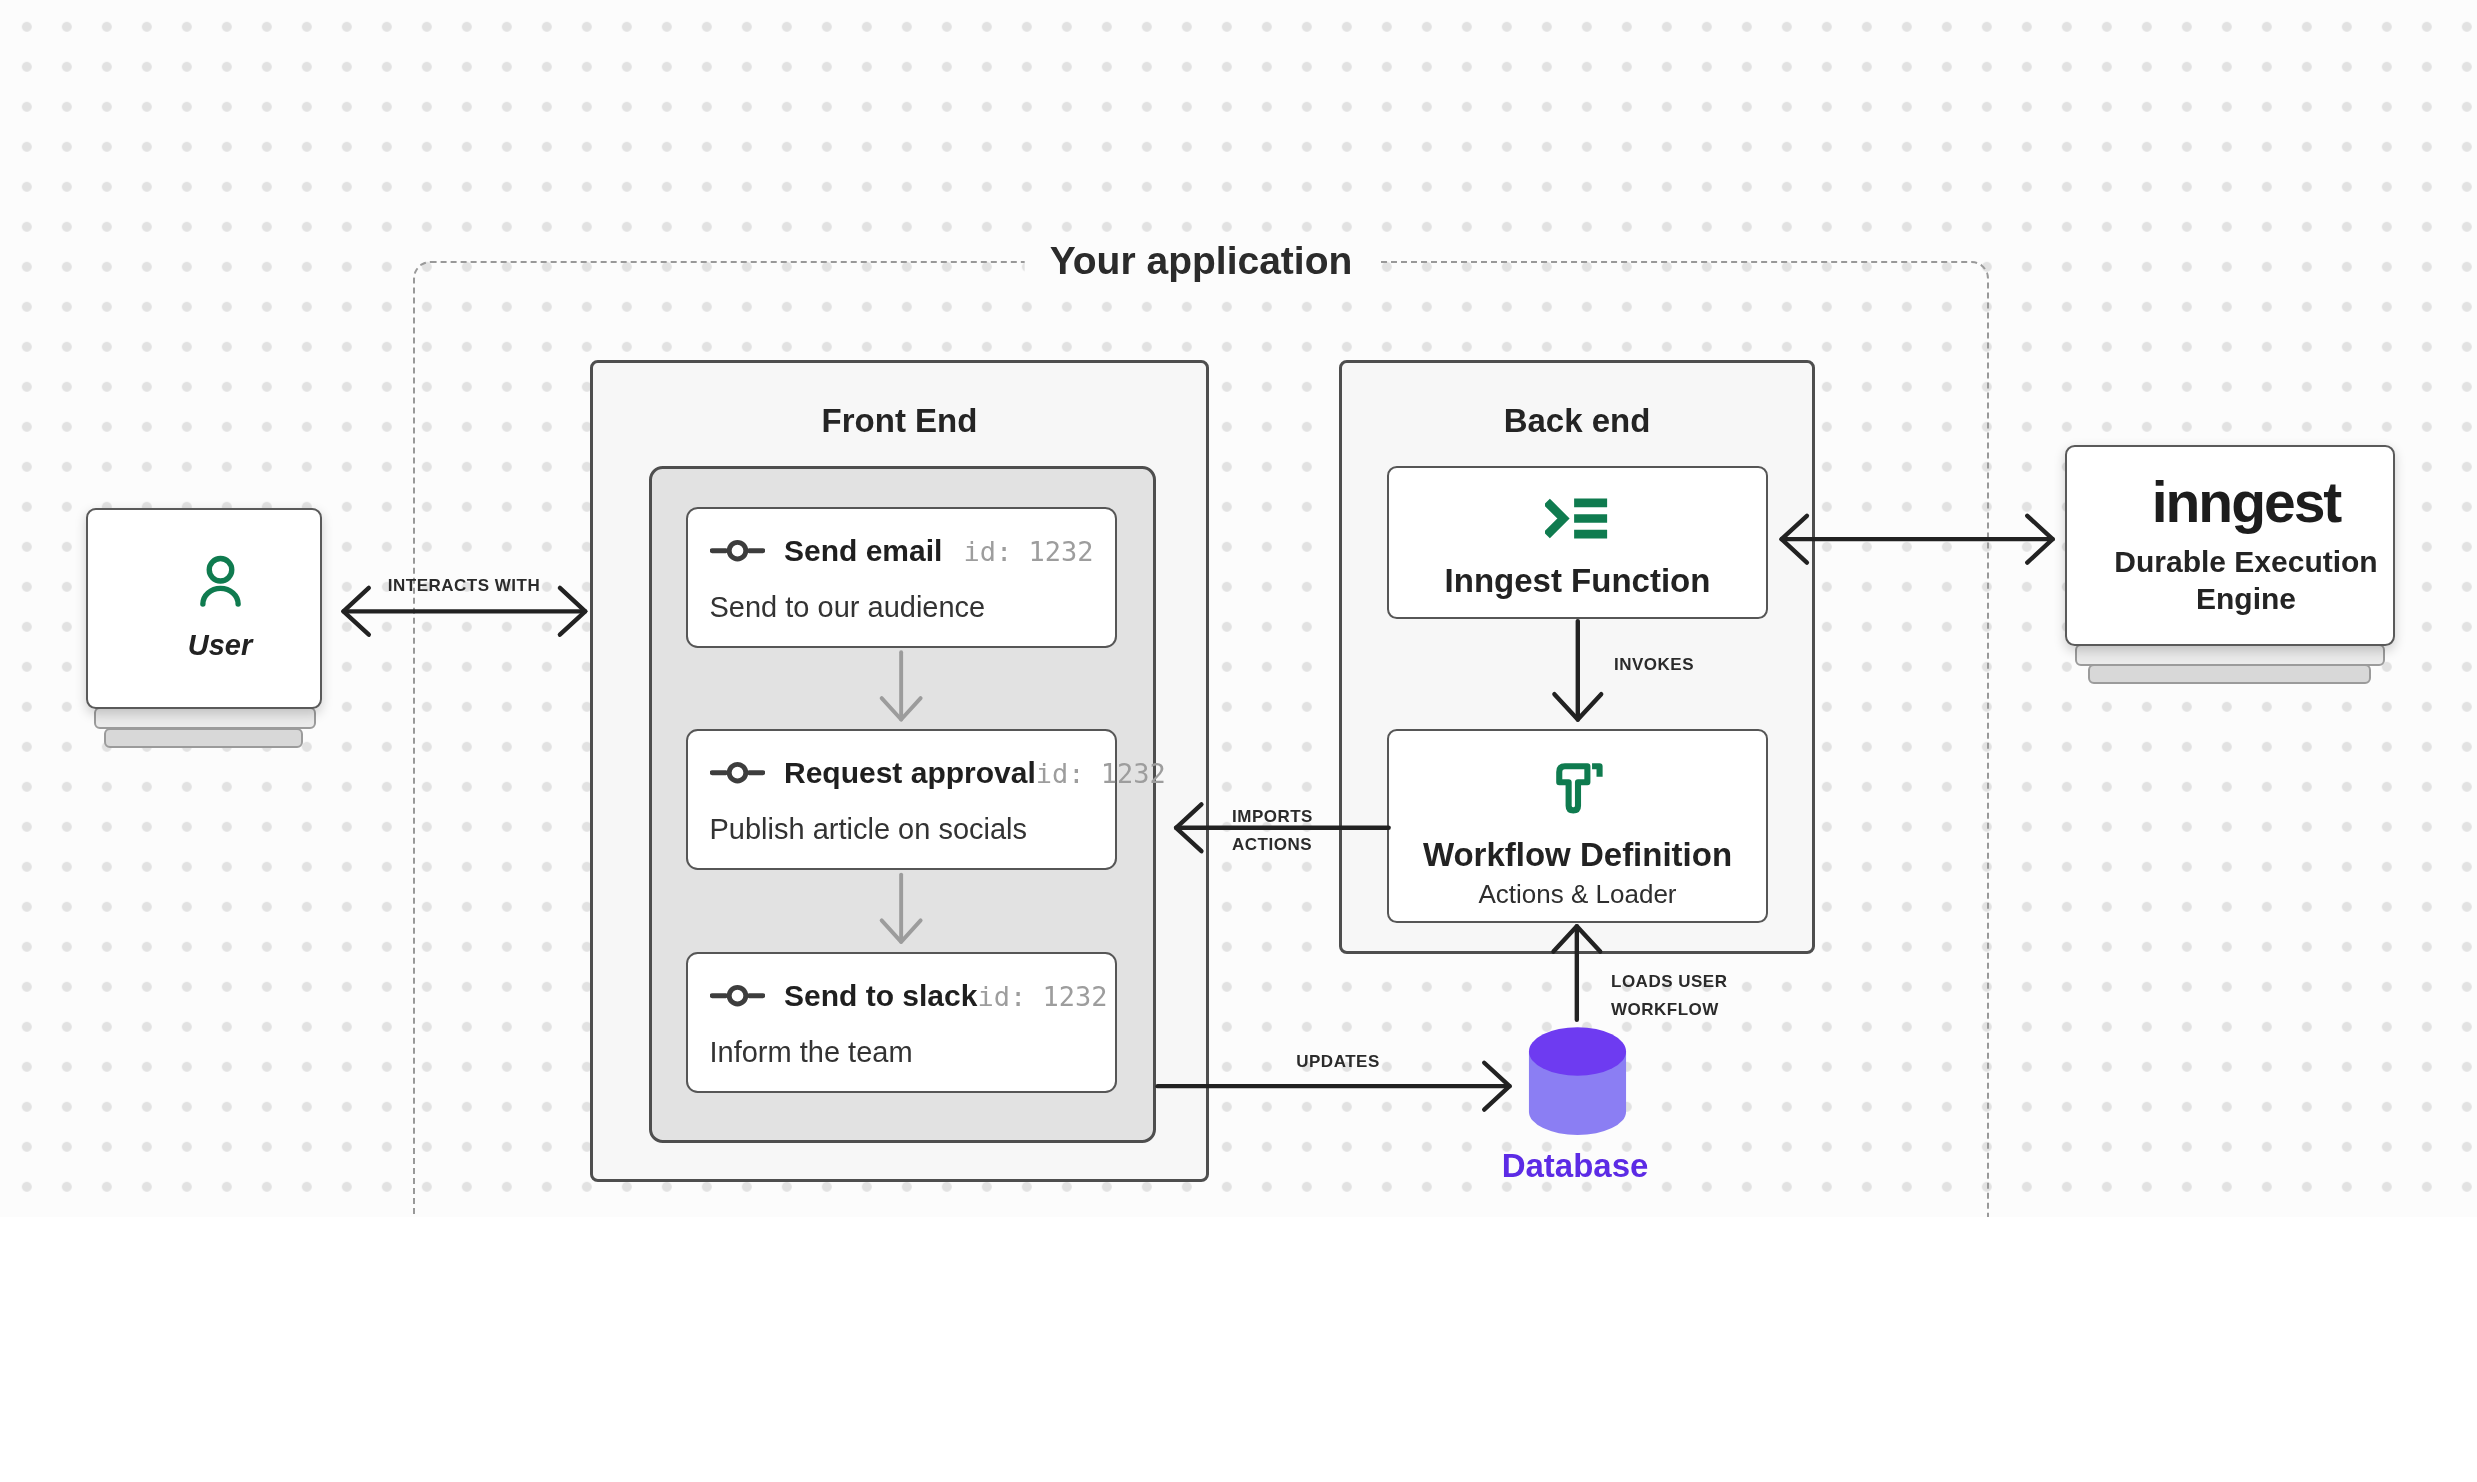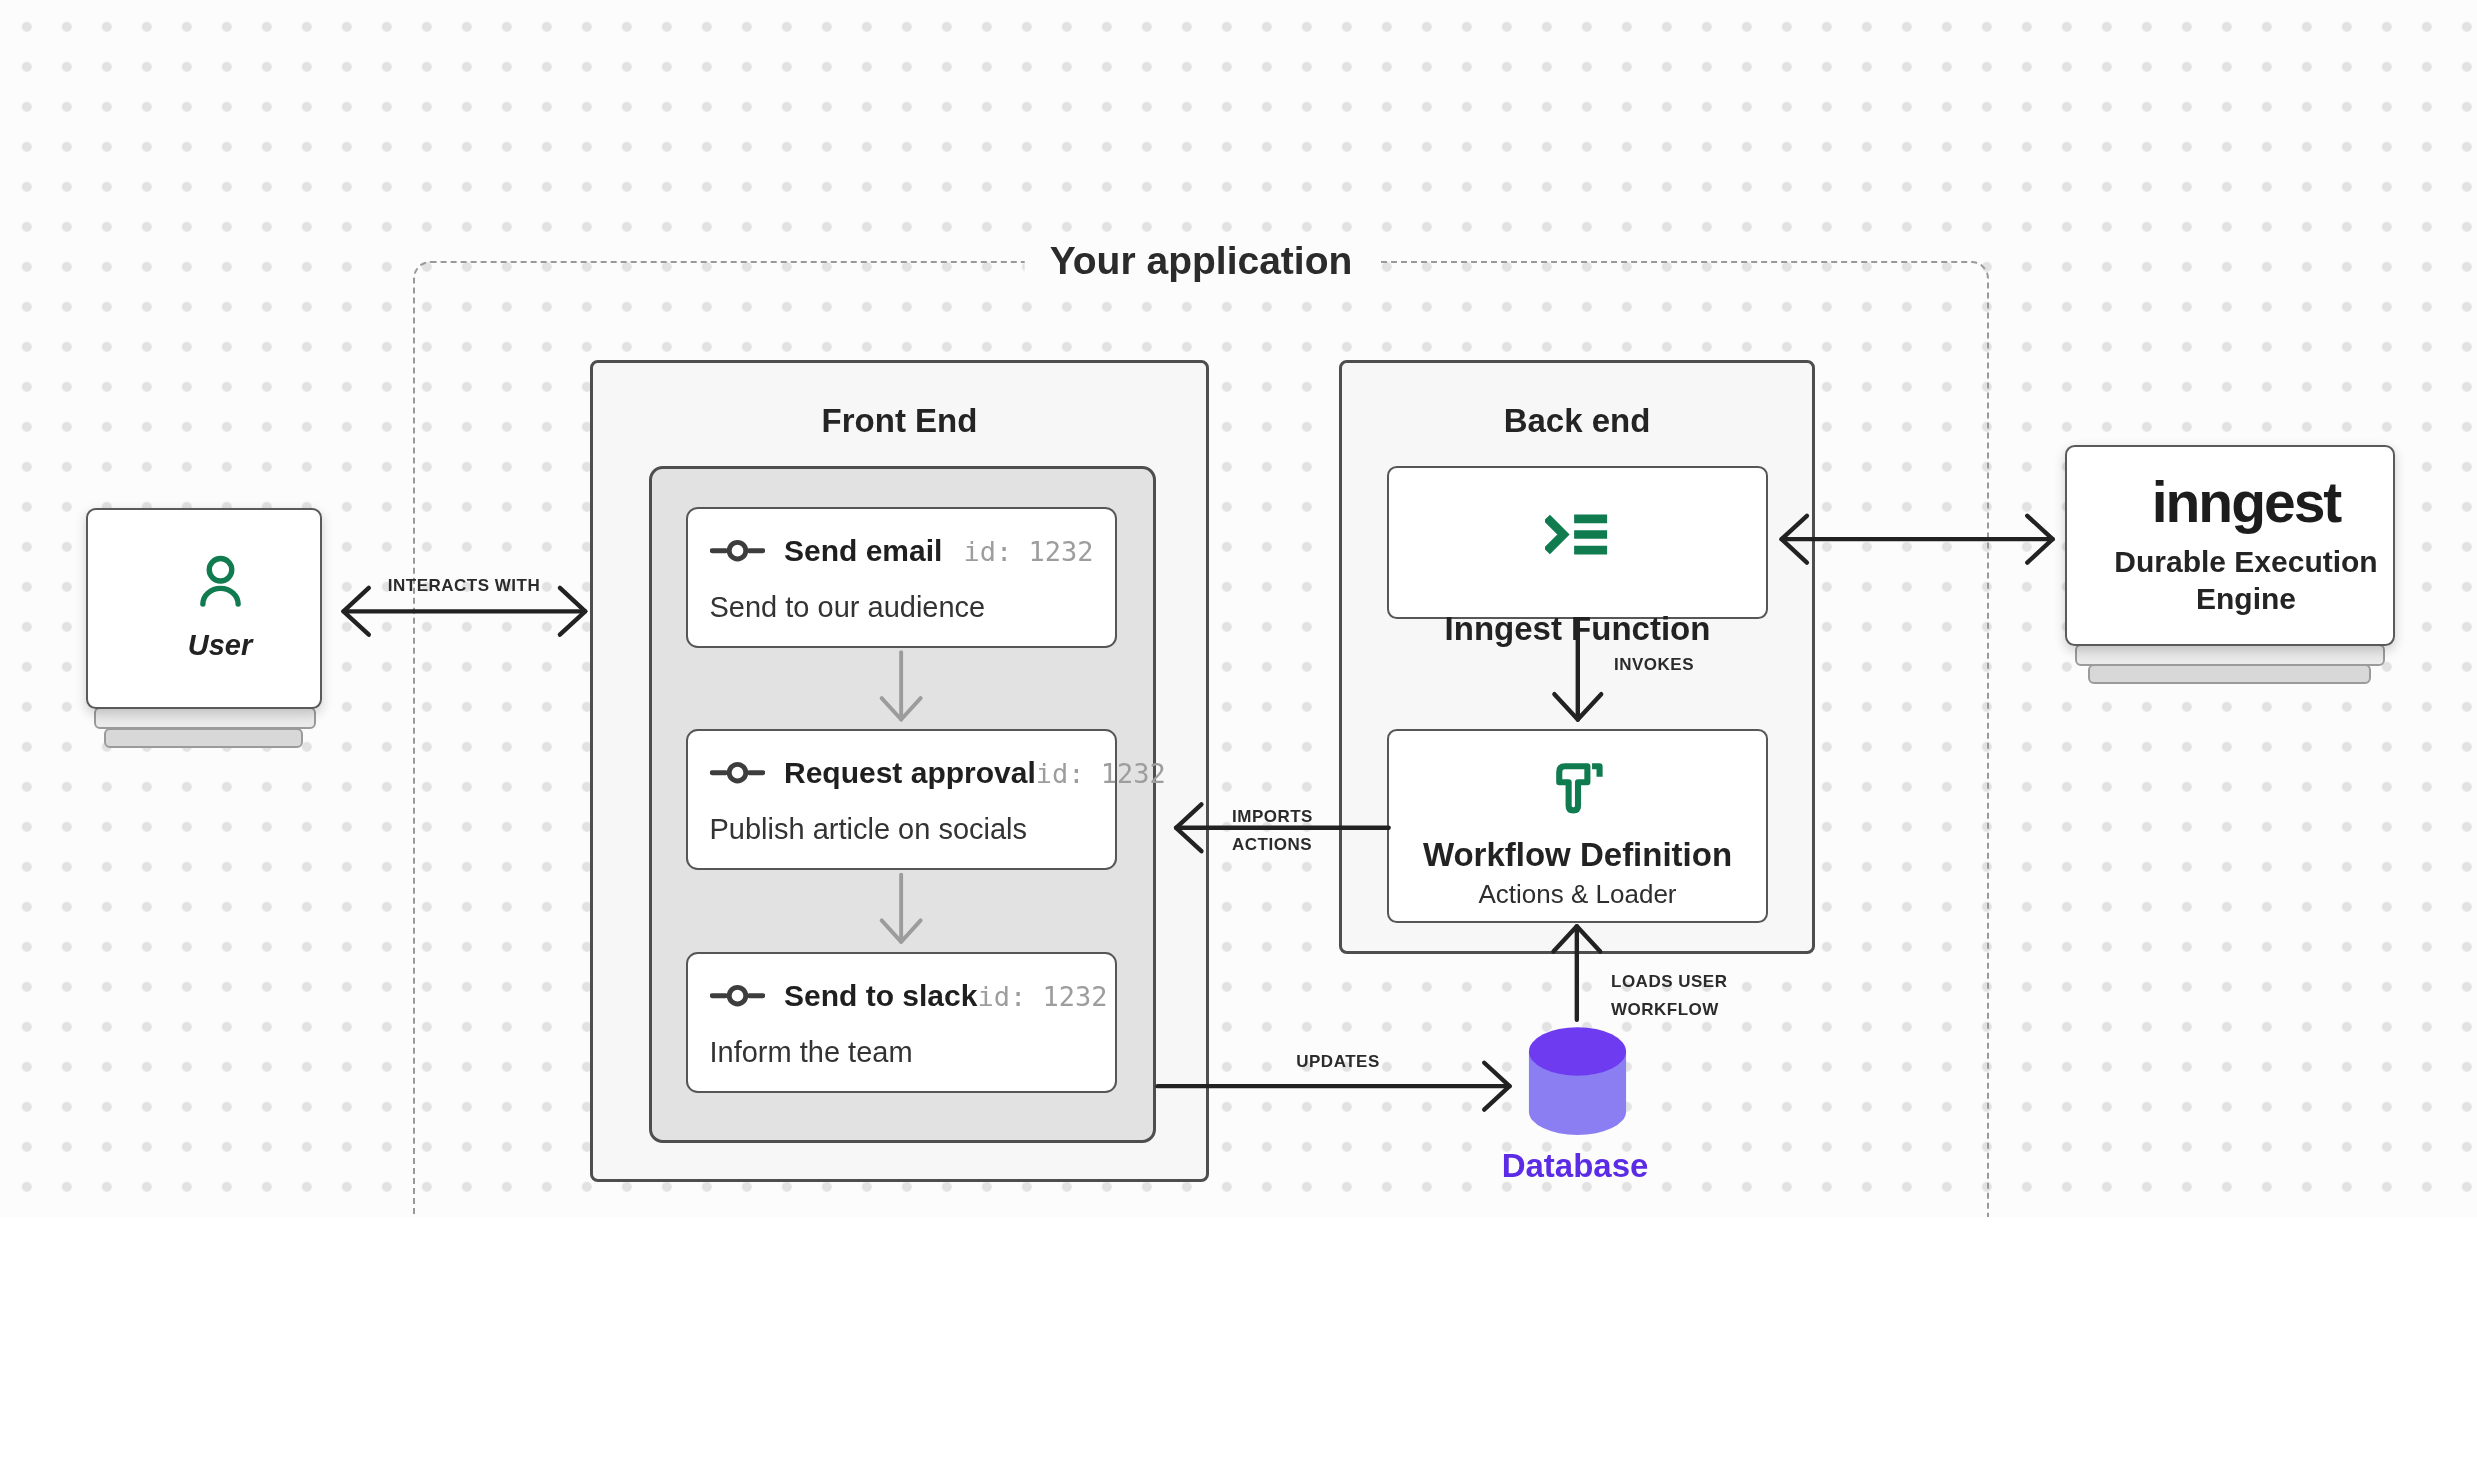--- a/index.html
+++ b/index.html
@@ -134,21 +134,21 @@
       <span class="step-title">Send to slack</span>
       <span class="step-id">id: 1232</span>
     </div>
     <div class="step-desc">Inform the team</div>
   </div>
 
   <div class="abs zone-box" style="left:1339px;top:360px;width:476px;height:594px;">
     <div class="zone-title">Back end</div>
   </div>
 
-  <div class="abs be-card" style="left:1387px;top:466px;width:381px;height:153px;padding-top:43px;gap:32px;">
+  <div class="abs be-card" style="left:1387px;top:466px;width:381px;height:153px;padding-top:27px;">
     <span>
       <svg width="66" height="47" viewBox="0 0 68 48" fill="none">
         <polyline points="5,10 19,24 5,38" stroke="#0f7b4f" stroke-width="9" stroke-linecap="square" stroke-linejoin="miter" fill="none"></polyline>
         <line x1="30" y1="8" x2="64" y2="8" stroke="#0f7b4f" stroke-width="9"></line>
         <line x1="30" y1="24" x2="64" y2="24" stroke="#0f7b4f" stroke-width="9"></line>
         <line x1="30" y1="40" x2="64" y2="40" stroke="#0f7b4f" stroke-width="9"></line>
       </svg>
     </span>
     <div class="be-card-label">Inngest Function</div>
   </div>

